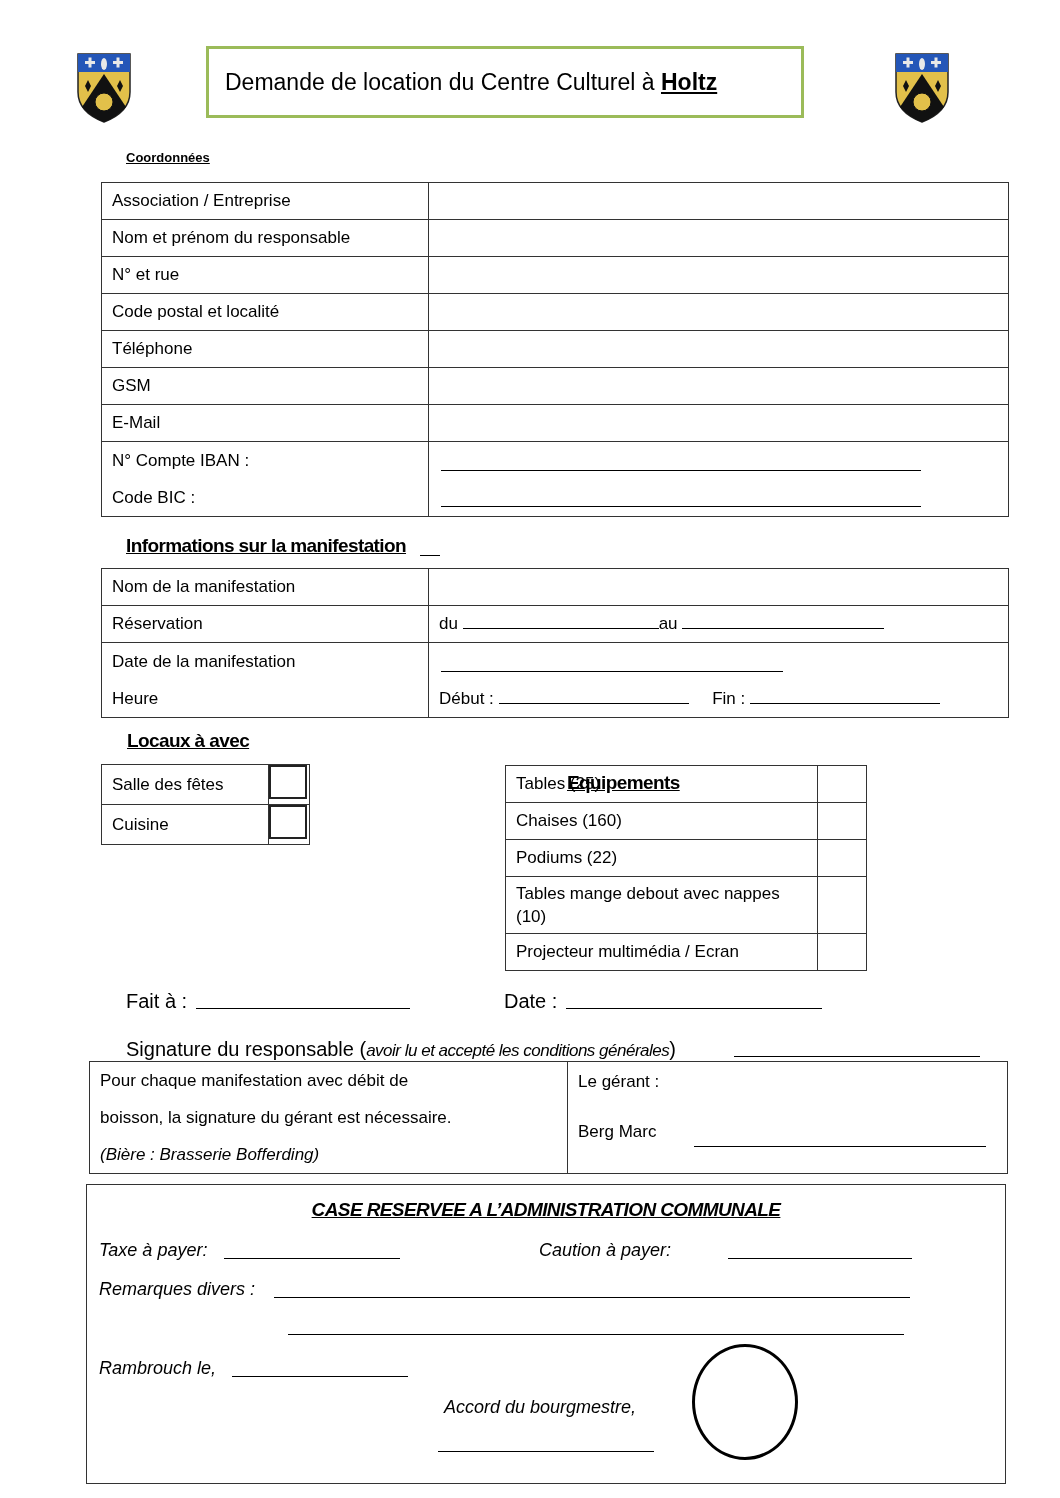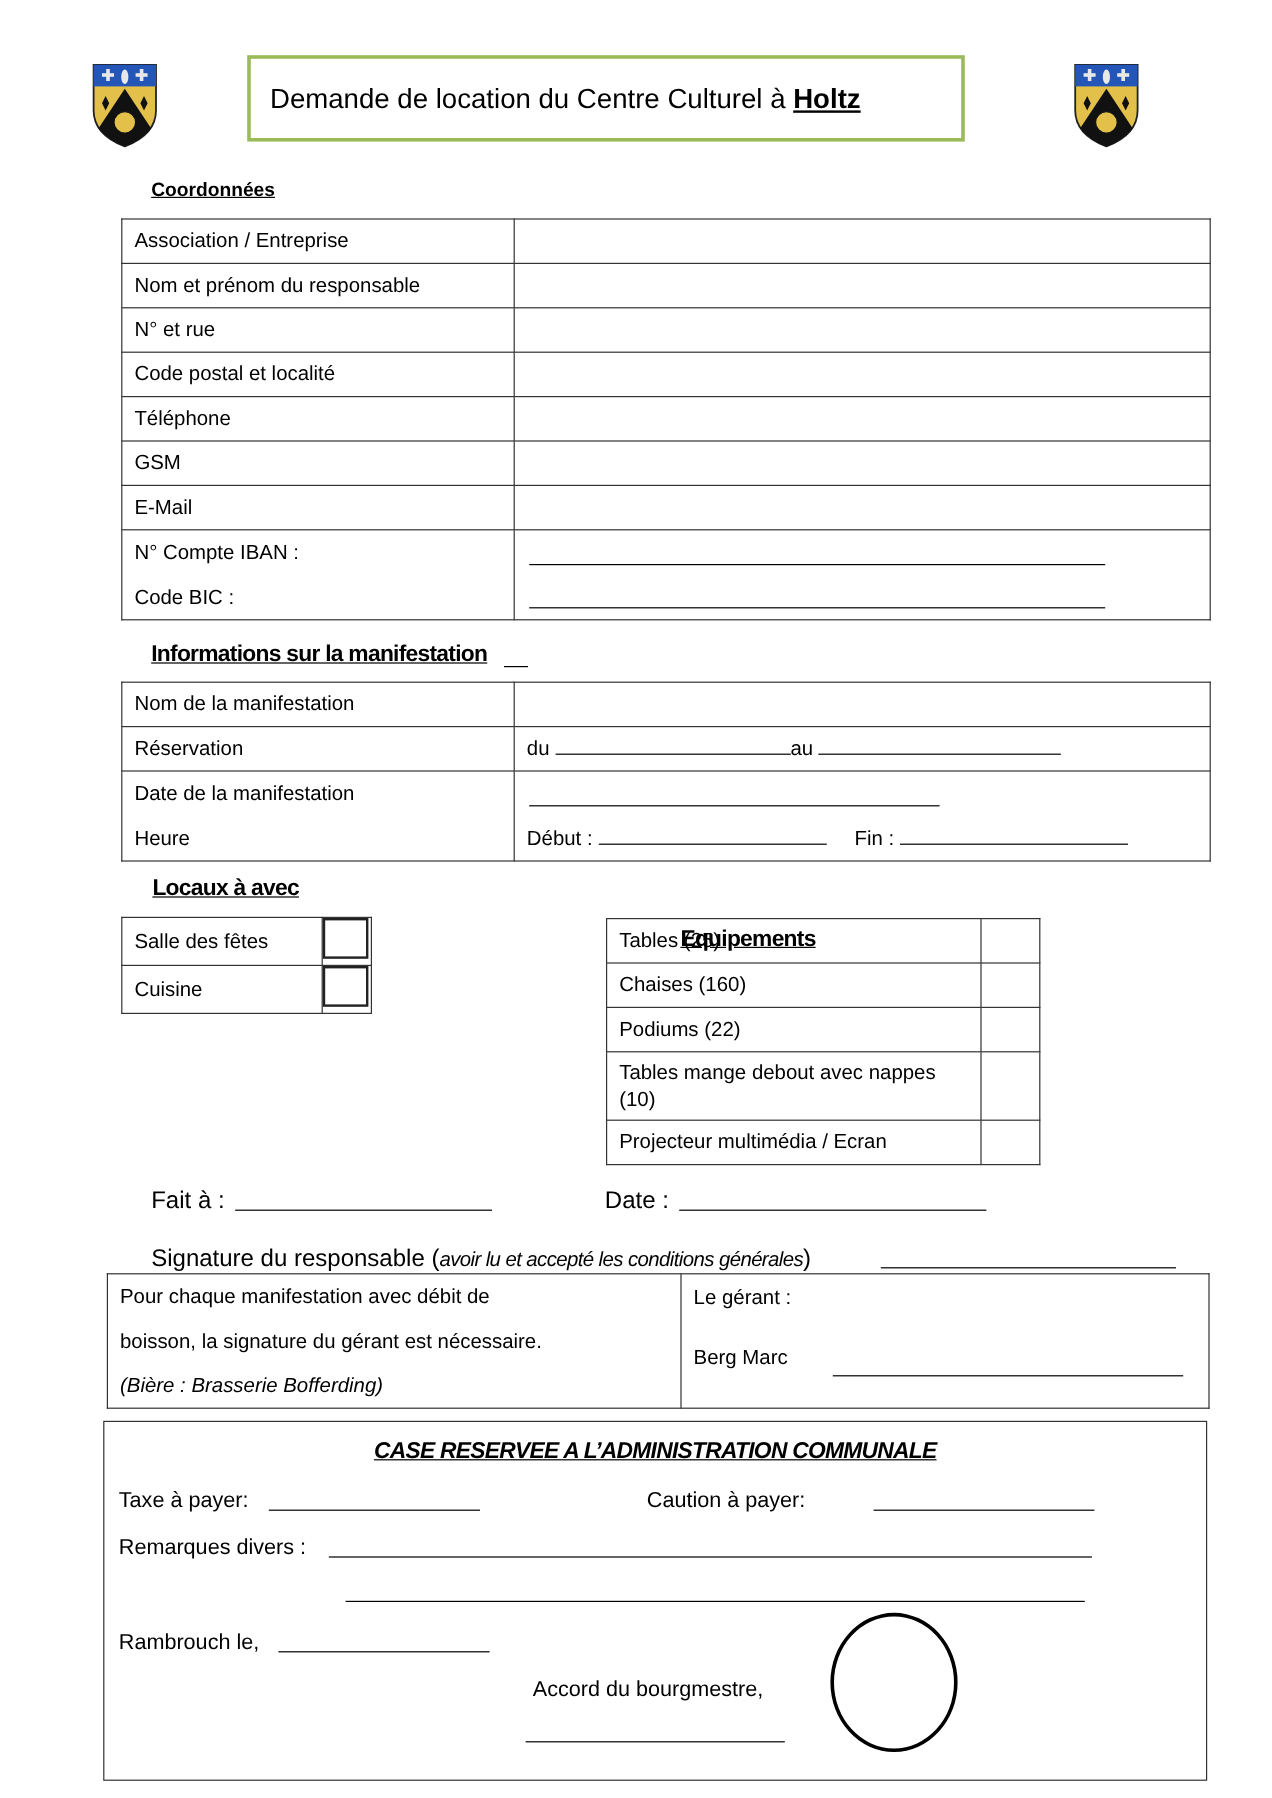--- a/index.html
+++ b/index.html
@@ -2,28 +2,28 @@
 <html><head>
 <meta charset="utf-8">
 <style>
   html, body { margin: 0; padding: 0; background: #ffffff; }
   body { width: 1060px; height: 1498px; position: relative; font-family: "Liberation Sans", sans-serif; color: #000; overflow: hidden; }
   .abs { position: absolute; }
   .crest { position: absolute; width: 56px; height: 72px; }
   .title-box { position: absolute; left: 206px; top: 46px; width: 598px; height: 72px; border: 3px solid #9bbb59; box-sizing: border-box; }
   .title-text { position: absolute; left: 16px; top: 20px; font-size: 23px; white-space: nowrap; }
   .title-text b { text-decoration: underline; }
-  .heading { position: absolute; font-weight: bold; font-size: 16px; text-decoration: underline; white-space: nowrap; }
+  .heading { position: absolute; font-weight: bold; font-size: 13px; text-decoration: underline; white-space: nowrap; }
   .heading.narrow { font-size: 19px; letter-spacing: -0.6px; }
   table.form { position: absolute; border-collapse: collapse; }
   table.form td { border: 1.5px solid #333; padding: 0 10px; font-size: 17px; vertical-align: middle; }
   .row-h { height: 37px; }
   .line { display: inline-block; border-bottom: 1.6px solid #000; vertical-align: baseline; }
   .txt { position: absolute; font-size: 20px; white-space: nowrap; }
-  .txt.small { font-size: 18px; }
+  .txt.small { font-size: 18px; font-style: italic; }
   .ital { font-style: italic; }
   .hline { position: absolute; border-bottom: 1.8px solid #000; }
   .checkbox { display: inline-block; width: 38px; height: 34px; border: 2px solid #222; box-sizing: border-box; }
   .admin-box { position: absolute; left: 86px; top: 1184px; width: 920px; height: 300px; border: 1.5px solid #333; box-sizing: border-box; }
   .stamp { position: absolute; left: 692px; top: 1344px; width: 106px; height: 116px; border: 3px solid #000; border-radius: 50%; box-sizing: border-box; }
 </style>
 </head>
 <body>
 
 <svg class="crest" style="left:76px;top:52px;" viewBox="0 0 56 72">

